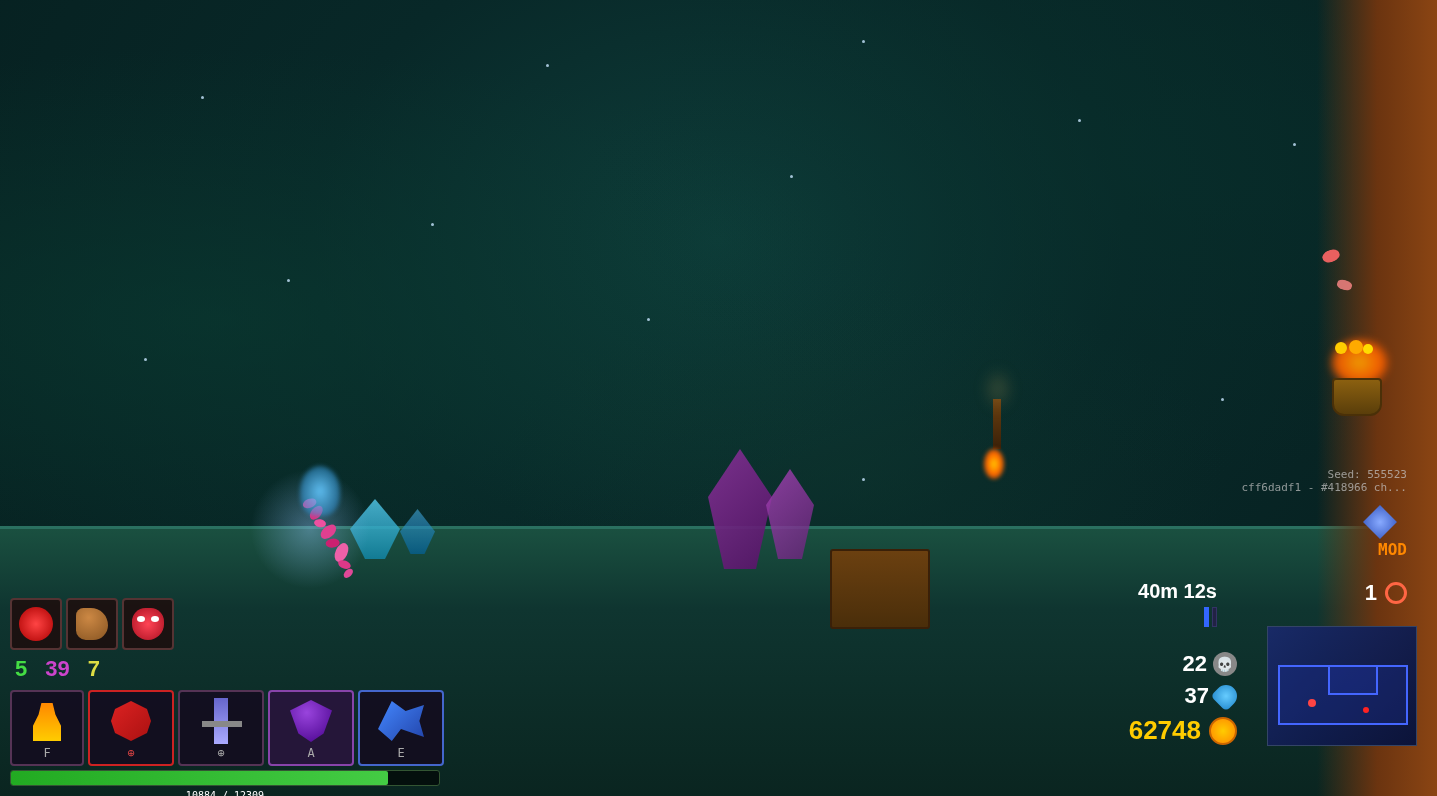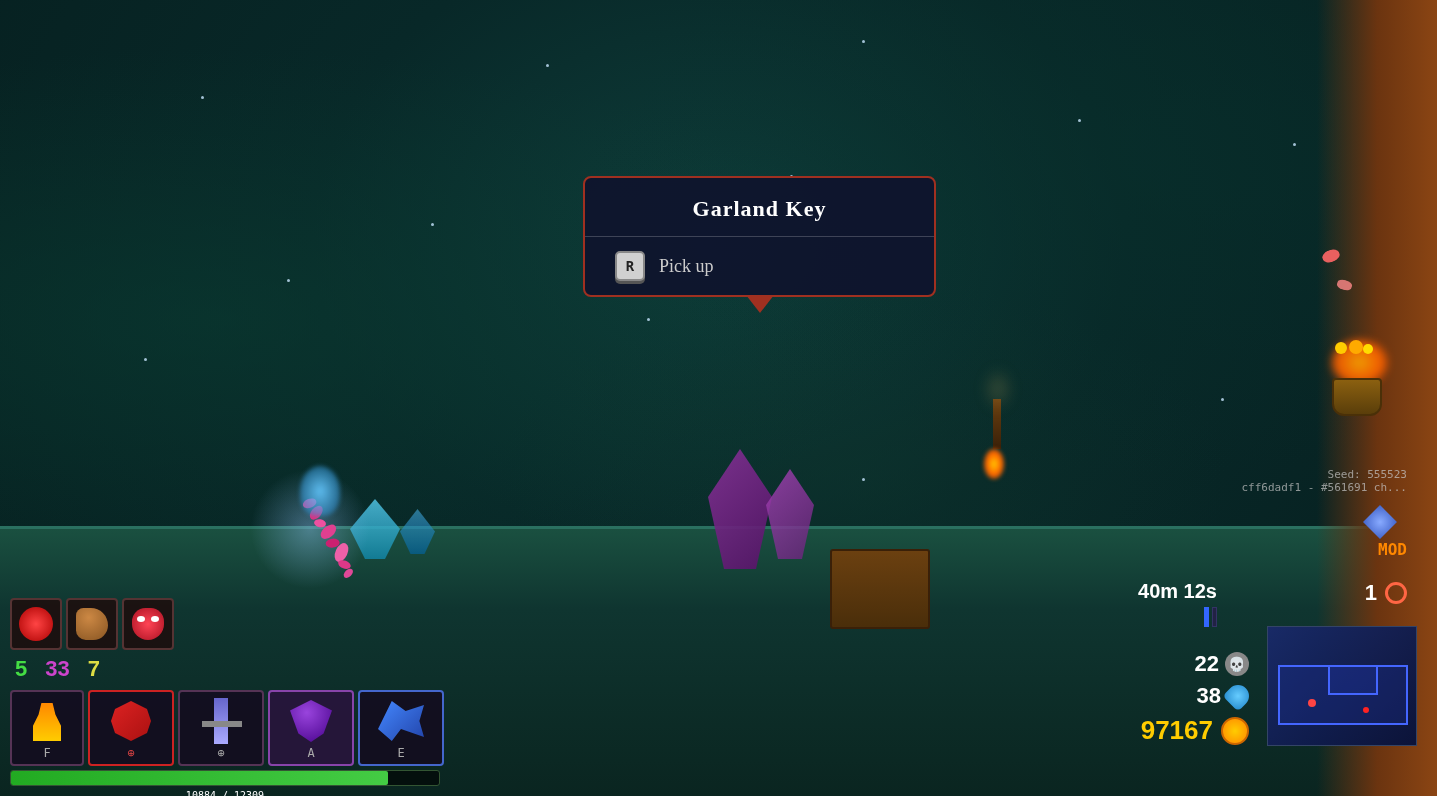--- a/index.html
+++ b/index.html
@@ -245,21 +245,21 @@
       color: white;
       font-size: 10px;
       font-family: monospace;
       margin-top: 24px;
     }
 
     
     .hud-bottom-right {
       position: absolute;
       bottom: 50px;
-      right: 188px;
+      right: 200px;
       display: flex;
       flex-direction: column;
       align-items: flex-end;
       gap: 6px;
     }
 
     .currency-display {
       display: flex;
       align-items: center;
       gap: 8px;
@@ -509,27 +509,20 @@
     </div>
 
     <div style="position:absolute;top:250px;left:5px;">
       <div style="width:18px;height:12px;background:#ff6666;clip-path:ellipse(9px 6px at 50% 50%);transform:rotate(-20deg);opacity:0.9;"></div>
     </div>
     <div style="position:absolute;top:280px;left:20px;">
       <div style="width:15px;height:10px;background:#ff8888;clip-path:ellipse(8px 5px at 50% 50%);transform:rotate(15deg);opacity:0.8;"></div>
     </div>
   </div>
 
-  <div class="tooltip">
-    <div class="tooltip-title">Garland Key</div>
-    <div class="tooltip-action">
-      <div class="key-badge">R</div>
-      <span class="action-text">Pick up</span>
-    </div>
-  </div>
 
   <div class="hud-bottom-left">
 
     <div class="inventory-top">
 
       <div class="inv-slot-small">
         <div style="width:34px;height:34px;background:radial-gradient(circle, #ff4444, #aa0000);border-radius:50%;"></div>
       </div>
 
       <div class="inv-slot-small">
@@ -539,21 +532,21 @@
       <div class="inv-slot-small">
         <div style="width:32px;height:32px;background:radial-gradient(circle, #ff4455, #aa1122);border-radius:50% 50% 60% 60%;position:relative;">
           <div style="position:absolute;top:8px;left:5px;width:8px;height:6px;background:#fff;border-radius:50%;"></div>
           <div style="position:absolute;top:8px;right:5px;width:8px;height:6px;background:#fff;border-radius:50%;"></div>
         </div>
       </div>
     </div>
 
     <div class="stat-numbers">
       <span class="stat-num stat-green">5</span>
-      <span class="stat-num stat-purple">33</span>
+      <span class="stat-num stat-purple">39</span>
       <span class="stat-num stat-yellow">7</span>
     </div>
 
     <div class="weapon-bar">
 
       <div class="weapon-slot" style="width:74px;">
         <div style="width:40px;height:48px;display:flex;align-items:center;justify-content:center;">
           <div style="width:28px;height:38px;background:linear-gradient(to bottom, #ff8800, #ffcc00);clip-path:polygon(30% 0%, 70% 0%, 80% 30%, 100% 60%, 100% 100%, 0% 100%, 0% 60%, 20% 30%);"></div>
         </div>
         <span class="slot-key">F</span>
@@ -597,46 +590,46 @@
   </div>
 
   <div class="hud-bottom-right">
 
     <div class="stat-row">
       <span class="stat-val">22</span>
       <div class="skull-icon">💀</div>
     </div>
 
     <div class="stat-row">
-      <span class="stat-val">38</span>
+      <span class="stat-val">37</span>
       <div class="gem-icon"></div>
     </div>
 
     <div class="currency-display">
-      <span class="currency-value">97167</span>
+      <span class="currency-value">62748</span>
       <div class="coin-icon"></div>
     </div>
   </div>
 
   <div class="timer-area">
     <div class="timer-text">40m 12s</div>
     <div class="timer-bars">
       <div class="timer-bar"></div>
       <div class="timer-bar empty"></div>
     </div>
   </div>
 
   <div class="lives-counter">
     <span class="lives-num">1</span>
     <div class="life-circle"></div>
   </div>
 
   <div class="seed-info">
     <div>Seed: 555523</div>
-    <div>cff6dadf1 - #561691 ch...</div>
+    <div>cff6dadf1 - #418966 ch...</div>
   </div>
 
   <div class="mod-badge">MOD</div>
 
   <div class="scroll-icon"></div>
 
   <div class="minimap">
     <div class="minimap-content">
 
       <div style="position:absolute;bottom:20px;left:10px;width:130px;height:60px;border:2px solid #4466ff;background:rgba(30,50,150,0.3);"></div>

